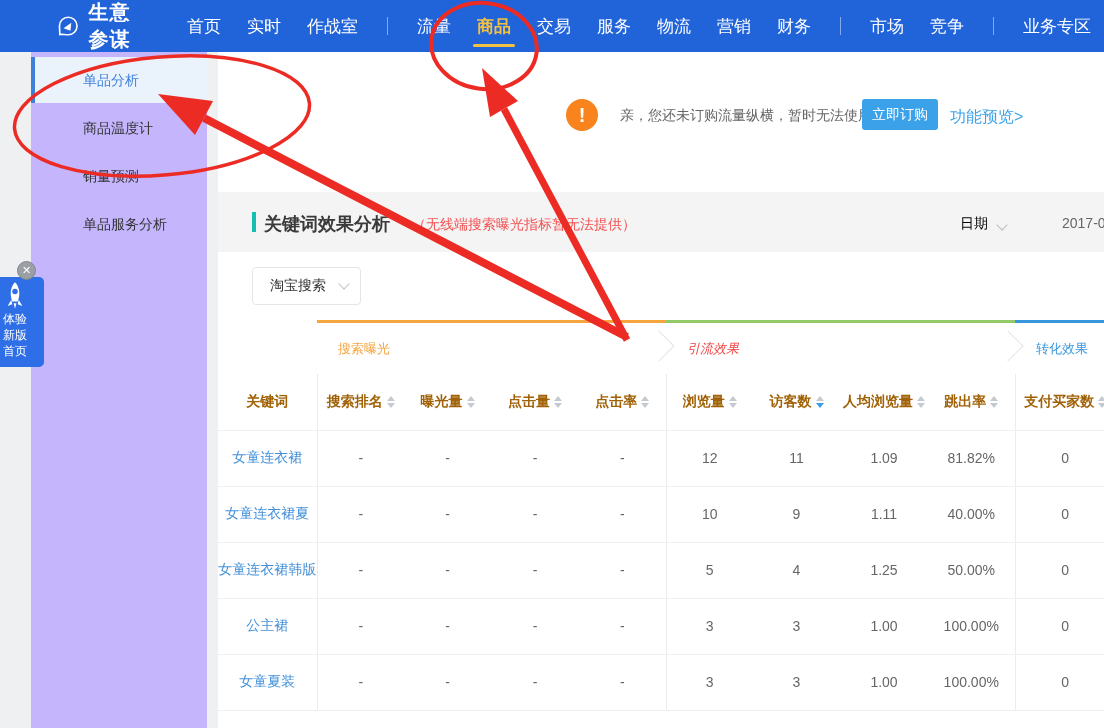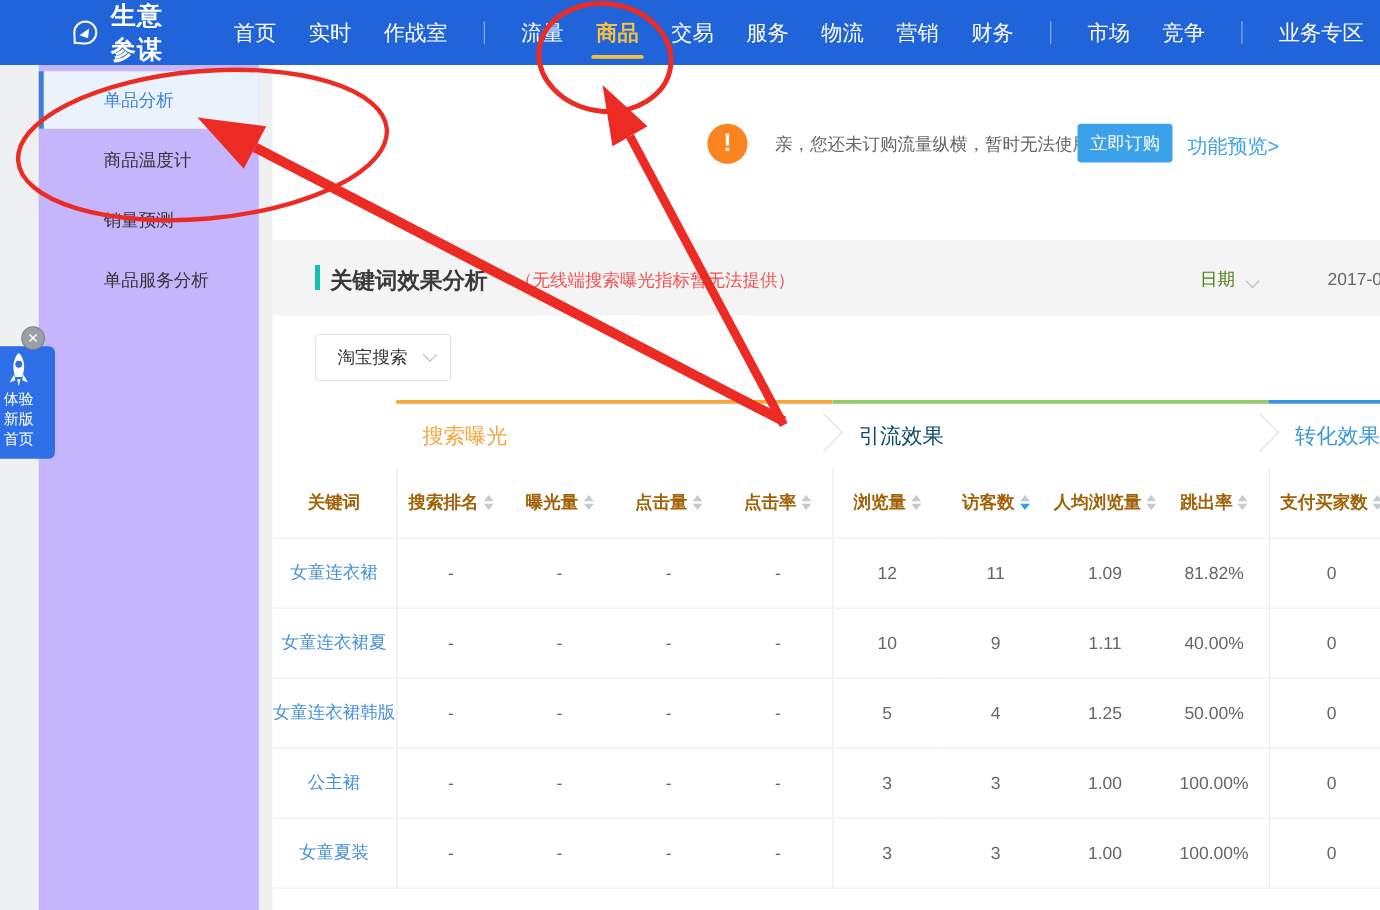--- a/index.html
+++ b/index.html
@@ -69,42 +69,42 @@
     position:absolute; left:862px; top:99px; width:76px; height:31px;
     background:#3ba1e9; color:#fff; font-size:14px; border:none; border-radius:3px;
     cursor:pointer; z-index:6;
   }
   .notice-link { position:absolute; left:950px; top:107px; font-size:16px; color:#3ba1e9; text-decoration:none; z-index:6; }
   
   .band { position:absolute; left:218px; top:192px; width:886px; height:60px; background:#f4f4f5; z-index:5; }
   .band-accent { position:absolute; left:252px; top:212px; width:4px; height:20px; background:#13bfb1; z-index:6; }
   .band-title { position:absolute; left:264px; top:212px; font-size:18px; font-weight:bold; color:#3a3a3a; z-index:6; }
   .band-note { position:absolute; left:412px; top:216px; font-size:14px; color:#f35252; z-index:6; }
-  .date-label { position:absolute; left:960px; top:215px; font-size:14px; color:#4d7c0f; z-index:6; cursor:pointer; }
+  .date-label { position:absolute; left:960px; top:215px; font-size:14px; color:#000000; z-index:6; cursor:pointer; }
   .date-caret {
     position:absolute; left:998px; top:221px; width:8px; height:8px; z-index:6;
     border-right:1px solid #b9bec4; border-bottom:1px solid #b9bec4; transform:rotate(45deg);
   }
   .date-value { position:absolute; left:1062px; top:215px; font-size:14px; color:#666; z-index:6; white-space:nowrap; }
   
   .dropdown {
     position:absolute; left:252px; top:267px; width:109px; height:38px;
     border:1px solid #e3e6e9; border-radius:4px; background:#fff; z-index:6;
     display:flex; align-items:center; cursor:pointer;
   }
   .dropdown-label { font-size:14px; color:#333; margin-left:17px; }
   .dropdown-caret {
     width:8px; height:8px; margin-left:14px; margin-top:-4px;
     border-right:1px solid #c0c4c9; border-bottom:1px solid #c0c4c9; transform:rotate(45deg);
   }
   
   .table-wrap { position:absolute; left:218px; top:320px; width:897px; z-index:5; }
   .group-row { position:relative; height:54px; background:#fff; }
   .group-seg { position:absolute; top:0; height:54px; border-top:3px solid; display:flex; align-items:center; }
-  .group-seg .group-label { font-size:17px; margin-left:21px; white-space:nowrap; }
+  .group-seg .group-label { font-size:13px; margin-left:21px; white-space:nowrap; }
   .group-chev {
     position:absolute; top:15px; width:22px; height:22px;
     border-right:1px solid #e2e5e8; border-top:1px solid #e2e5e8; transform:rotate(45deg);
     background:transparent;
   }
   table { border-collapse:collapse; table-layout:fixed; width:897px; background:#fff; }
   th, td { font-size:14px; text-align:center; height:56px; font-weight:normal; }
   thead th { color:#a16207; font-weight:bold; border-bottom:1px solid #f0f0f0; }
   tbody td { color:#666; border-bottom:1px solid #f0f0f0; }
   .grp-border { border-left:1px solid #ececec; }
@@ -189,21 +189,21 @@
   <span class="dropdown-label">淘宝搜索</span>
   <span class="dropdown-caret"></span>
 </div>
 
 <div class="table-wrap">
   <div class="group-row">
       <div class="group-seg" style="left: 99px; width: 349px; border-top-color: rgb(246, 165, 63);">
         <span class="group-label" style="color: rgb(246, 165, 63);">搜索曝光</span>
       </div>
       <div class="group-seg" style="left: 448px; width: 349px; border-top-color: rgb(147, 201, 105);">
-        <span class="group-label" style="color: #0c4a6e;">引流效果</span>
+        <span class="group-label" style="color: #ef4444; font-style: italic;">引流效果</span>
       </div>
       <div class="group-chev" style="left: 430px;"></div>
       <div class="group-seg" style="left: 797px; width: 121px; border-top-color: rgb(56, 151, 220);">
         <span class="group-label" style="color: rgb(56, 151, 220);">转化效果</span>
       </div>
       <div class="group-chev" style="left: 779px;"></div>
     </div>
   <table>
     <colgroup>
         <col style="width: 99px;">

